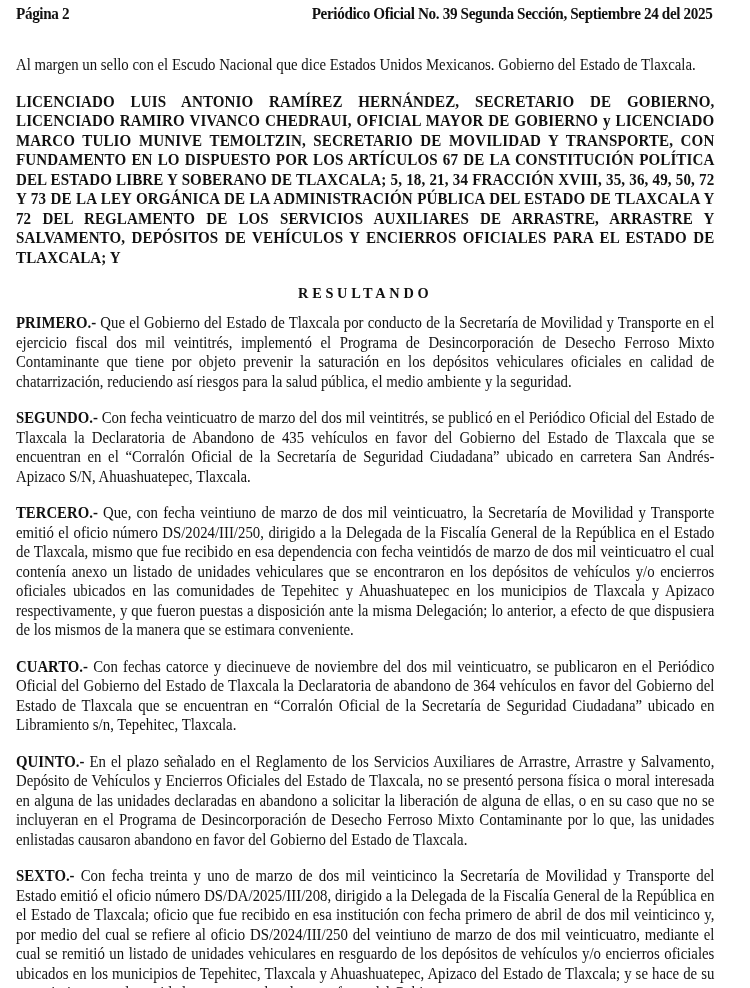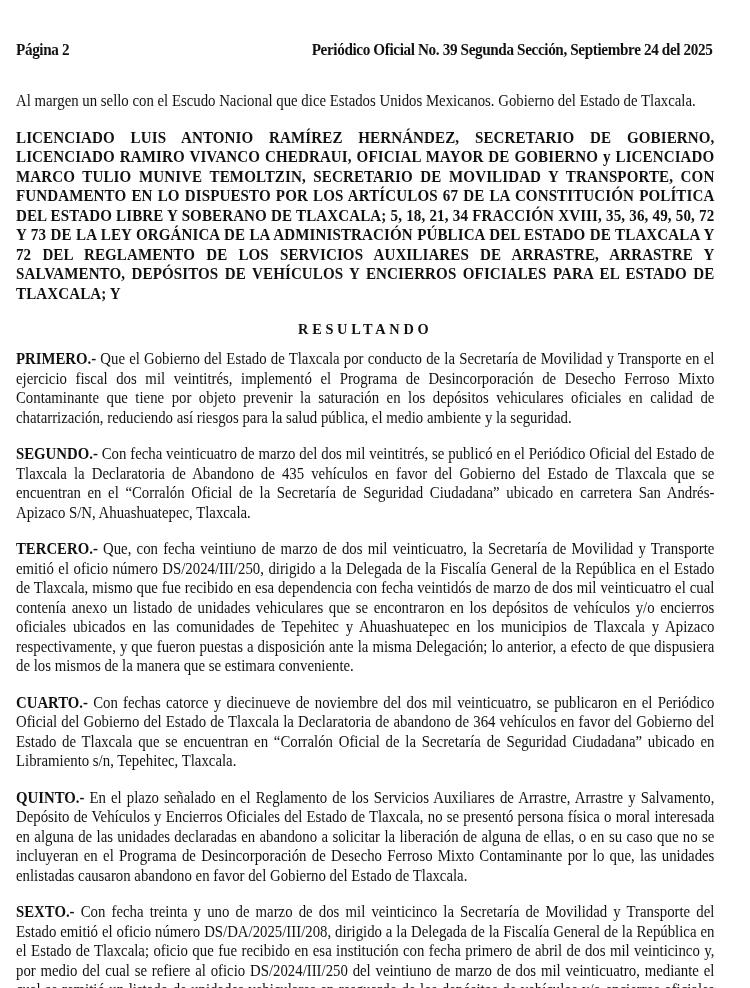--- a/index.html
+++ b/index.html
@@ -1,21 +1,21 @@
 <!DOCTYPE html>
 <html><head>
 <meta charset="utf-8">
 <style>
   html, body { margin: 0; padding: 0; background: #ffffff; }
   body {
     width: 750px; height: 988px; overflow: hidden;
     font-family: "Liberation Serif", "DejaVu Serif", serif;
     color: #111111;
   }
-  .page { position: relative; width: 750px; height: 783px; margin-top: 36px; }
+  .page { position: relative; width: 750px; height: 783px; }
   .header {
     position: absolute; top: 4px; left: 16px; right: 38px;
     display: flex; justify-content: space-between;
     font-weight: bold; font-size: 16.5px; letter-spacing: -0.4px;
     transform: scaleX(0.92); transform-origin: left top; width: 757px;
   }
   .content {
     position: absolute; top: 55px; left: 16px; width: 755px;
     transform: scaleX(0.925); transform-origin: left top;
   }

